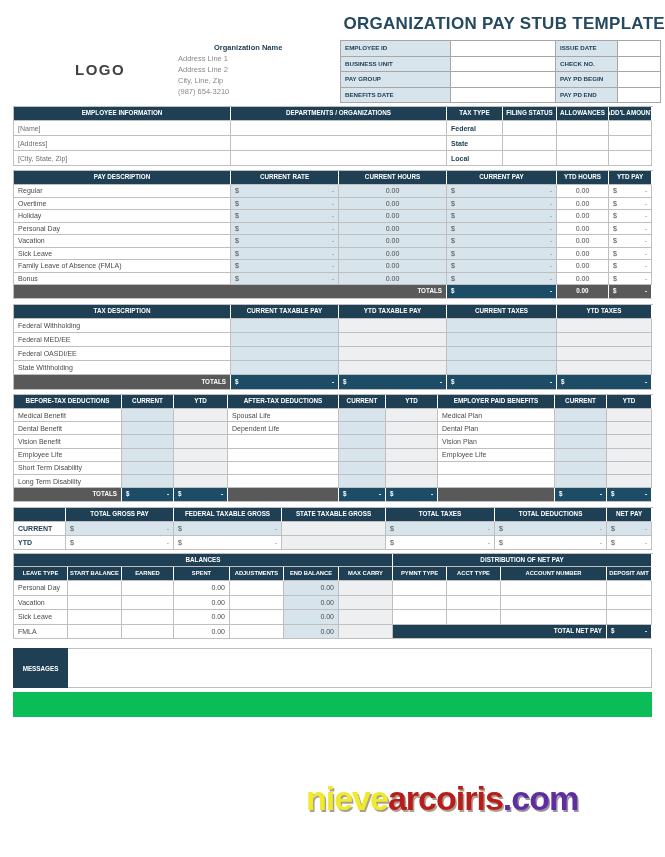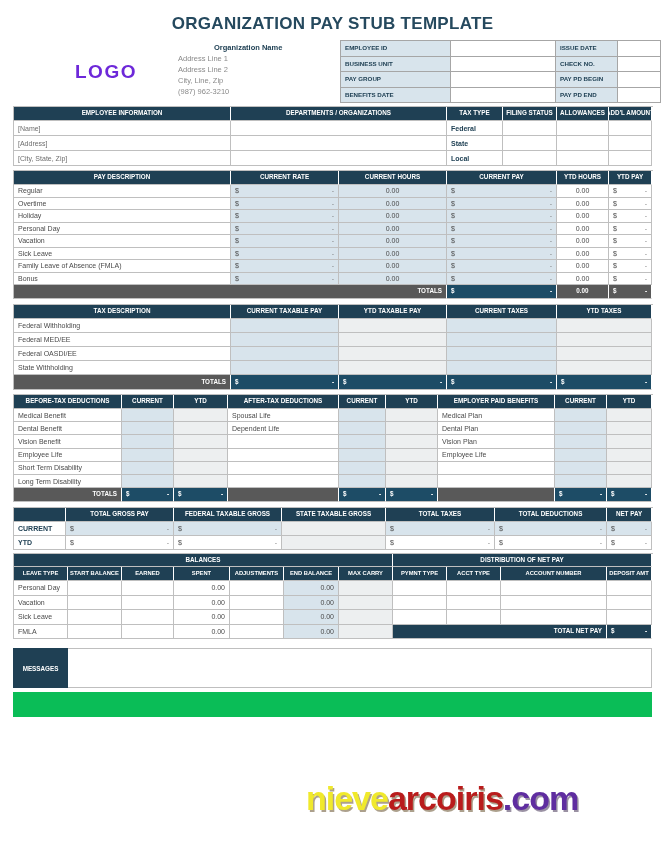--- a/index.html
+++ b/index.html
@@ -1,22 +1,22 @@
 <!DOCTYPE html>
 <html><head>
 <meta charset="utf-8">
 <style>
   html,body{margin:0;padding:0;background:#fff;}
   .page{position:relative;width:665px;height:857px;background:#fff;overflow:hidden;
         font-family:"Liberation Sans",sans-serif;}
   
-  .title{position:absolute;top:14px;left:0;width:665px;text-align:center;
+  .title{position:absolute;top:14px;left:0;width:665px;text-align:right;
          font-size:17px;font-weight:bold;color:#25495E;letter-spacing:.3px;}
-  .logo{position:absolute;left:75px;top:61px;font-size:19px;font-weight:bold;
-        color:#6d28d9;letter-spacing:1.5px;}
+  .logo{position:absolute;left:75px;top:61px;font-size:15px;font-weight:bold;
+        color:#404040;letter-spacing:1.5px;}
   .org{position:absolute;left:178px;top:42px;font-size:7.5px;color:#8A8A8A;line-height:11px;}
   .org .org-name{font-weight:bold;color:#1F4054;margin-left:36px;}
   .idg{position:absolute;left:340px;top:40px;width:320px;
        border-left:1px solid #A6A6A6;border-top:1px solid #A6A6A6;}
   .idrow{display:grid;grid-template-columns:110px 105px 62px 43px;height:15.5px;}
   
   .row{display:grid;}
   .c{display:flex;align-items:center;box-sizing:border-box;padding:0 4px;
      border-right:1px solid #BFBFBF;border-bottom:1px solid #BFBFBF;
      font-size:7px;line-height:1;color:#4A4A4A;white-space:nowrap;overflow:hidden;}
@@ -74,21 +74,21 @@
 
   <div class="title">ORGANIZATION PAY STUB TEMPLATE</div>
 
   <div class="logo">LOGO</div>
 
   <div class="org">
     <div class="org-name">Organization Name</div>
     <div>Address Line 1</div>
     <div>Address Line 2</div>
     <div>City, Line, Zip</div>
-    <div>(987) 962-3210</div>
+    <div>(987) 654-3210</div>
   </div>
 
   <div class="idg">
 
       <div class="idrow">
         <div class="c idl">EMPLOYEE ID</div>
         <div class="c idv"></div>
         <div class="c idl">ISSUE DATE</div>
         <div class="c idv"></div>
       </div>

